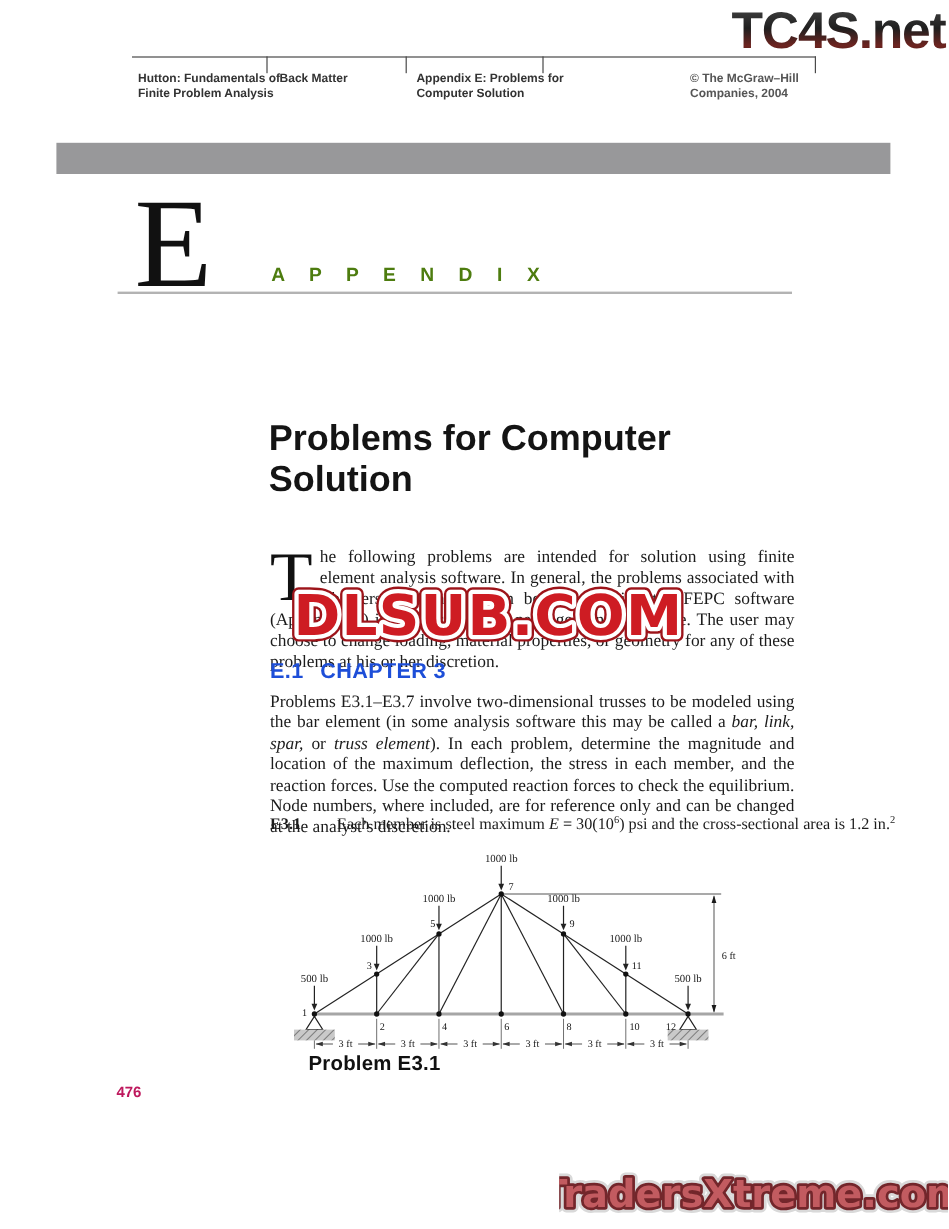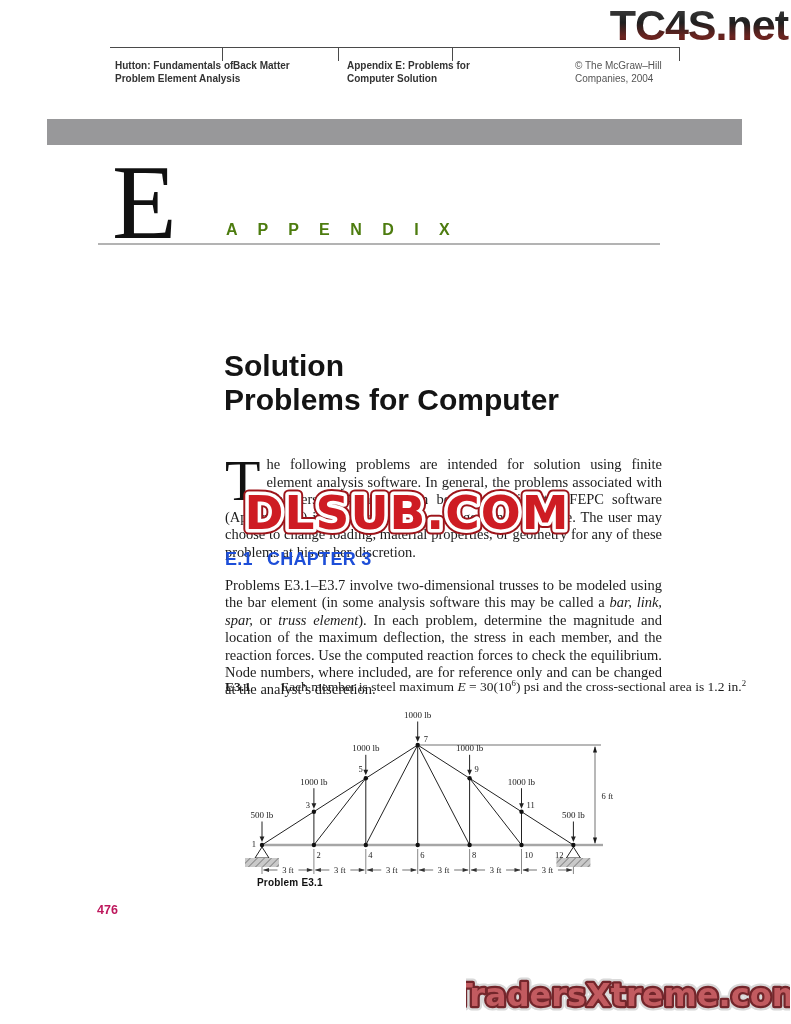--- a/index.html
+++ b/index.html
@@ -1,21 +1,21 @@
 <!DOCTYPE html>
 <html><head>
 <meta charset="utf-8">
 <style>
   html,body{margin:0;padding:0}
   body{width:791px;height:1024px;position:relative;background:#fff;overflow:hidden;
        font-family:"Liberation Sans",sans-serif;color:#1c1c1c}
   .hdr-rule{position:absolute;left:110px;top:47px;width:570px;height:1px;background:#4a4a4a}
   .hdr-tick{position:absolute;top:47px;width:1px;height:14px;background:#4a4a4a}
   .hdr-cell{position:absolute;top:59px;font-size:10px;font-weight:bold;color:#333;line-height:13px}
-  .hdr-cell.light{font-weight:normal;color:#555}
+  .hdr-cell.light{font-weight:bold;color:#555}
   .graybar{position:absolute;left:47px;top:119px;width:695px;height:26px;background:#98989a}
   .appendix-letter{position:absolute;left:112px;top:150px;font-family:"Liberation Serif",serif;
        font-size:106px;line-height:1;color:#111}
   .appendix-label{position:absolute;left:226px;top:221px;font-size:16px;font-weight:bold;
        letter-spacing:8px;color:#4d7c0f}
   .appendix-rule{position:absolute;left:98px;top:243px;width:562px;height:2px;background:#b3b3b3}
   .page-title{position:absolute;left:224px;top:349px;font-size:30px;font-weight:bold;
        color:#141414;line-height:34px}
   .serifpara{font-family:"Liberation Serif",serif;font-size:14.5px;line-height:17.5px;
        text-align:justify;color:#1c1c1c}
@@ -23,21 +23,21 @@
   .dropcap{float:left;font-size:58px;line-height:45px;padding:2px 6px 0 0;color:#111}
   .sec-h{position:absolute;left:225px;top:549px;font-size:18px;font-weight:bold;color:#1d4ed8;
        letter-spacing:.3px}
   .sec-h .num{margin-right:14px}
   .sec-p{position:absolute;left:225px;top:577px;width:437px;line-height:17.4px}
   .problem{position:absolute;left:225px;top:679px;font-family:"Liberation Serif",serif;
        font-size:13.5px;white-space:nowrap;color:#1c1c1c}
   .problem .pnum{font-weight:bold;margin-right:30px}
   sup{font-size:65%;vertical-align:super;line-height:0}
   .truss-wrap{position:absolute;left:245px;top:700px}
-  .fig-caption{position:absolute;left:257px;top:877px;font-size:10px;font-weight:bold;
+  .fig-caption{position:absolute;left:257px;top:877px;font-size:17px;font-weight:bold;
        color:#111;letter-spacing:.2px}
   .page-num{position:absolute;left:97px;top:903px;font-size:12.5px;font-weight:bold;color:#be185d}
   .wm-top{position:absolute;right:1px;top:0}
   .wm-mid{position:absolute;left:242px;top:484px}
   .wm-bottom{position:absolute;left:466px;top:971px}
 </style>
 </head>
 <body>
 
 <div class="wm-top">
@@ -54,43 +54,43 @@
   </svg>
 </div>
 
 <div class="hdr-rule"></div>
 <div class="hdr-tick" style="left:222px"></div>
 <div class="hdr-tick" style="left:338px"></div>
 <div class="hdr-tick" style="left:452px"></div>
 <div class="hdr-tick" style="left:679px"></div>
 <div class="hdr-cell" style="left:115px">
   <div>Hutton: Fundamentals of</div>
-  <div>Problem Element Analysis</div>
+  <div>Finite Problem Analysis</div>
 </div>
 <div class="hdr-cell" style="left:233px">
   <div>Back Matter</div>
 </div>
 <div class="hdr-cell" style="left:347px">
   <div>Appendix E: Problems for</div>
   <div>Computer Solution</div>
 </div>
 <div class="hdr-cell light" style="left:575px">
   <div>© The McGraw–Hill</div>
   <div>Companies, 2004</div>
 </div>
 
 <div class="graybar"></div>
 
 <div class="appendix-letter">E</div>
 <div class="appendix-label">A P P E N D I X</div>
 <div class="appendix-rule"></div>
 
 <div class="page-title">
+  <div>Problems for Computer</div>
   <div>Solution</div>
-  <div>Problems for Computer</div>
 </div>
 
 <div class="intro serifpara">
   <span class="dropcap">T</span><span>he following problems are intended for solution using finite element analysis software. In general, the problems associated with Chapters 3, 4, and 5 can be solved using the FEPC software (Appendix D) if another software package is not available. The user may choose to change loading, material properties, or geometry for any of these problems at his or her discretion.</span>
 </div>
 
 <div class="wm-mid">
   <svg width="330" height="62">
     <g font-family="DejaVu Sans, sans-serif" font-size="47" font-weight="bold" letter-spacing="1" text-anchor="middle">
       <text x="165" y="45" fill="none" stroke="#9d141a" stroke-width="11" stroke-linejoin="round">DLSUB.COM</text>

